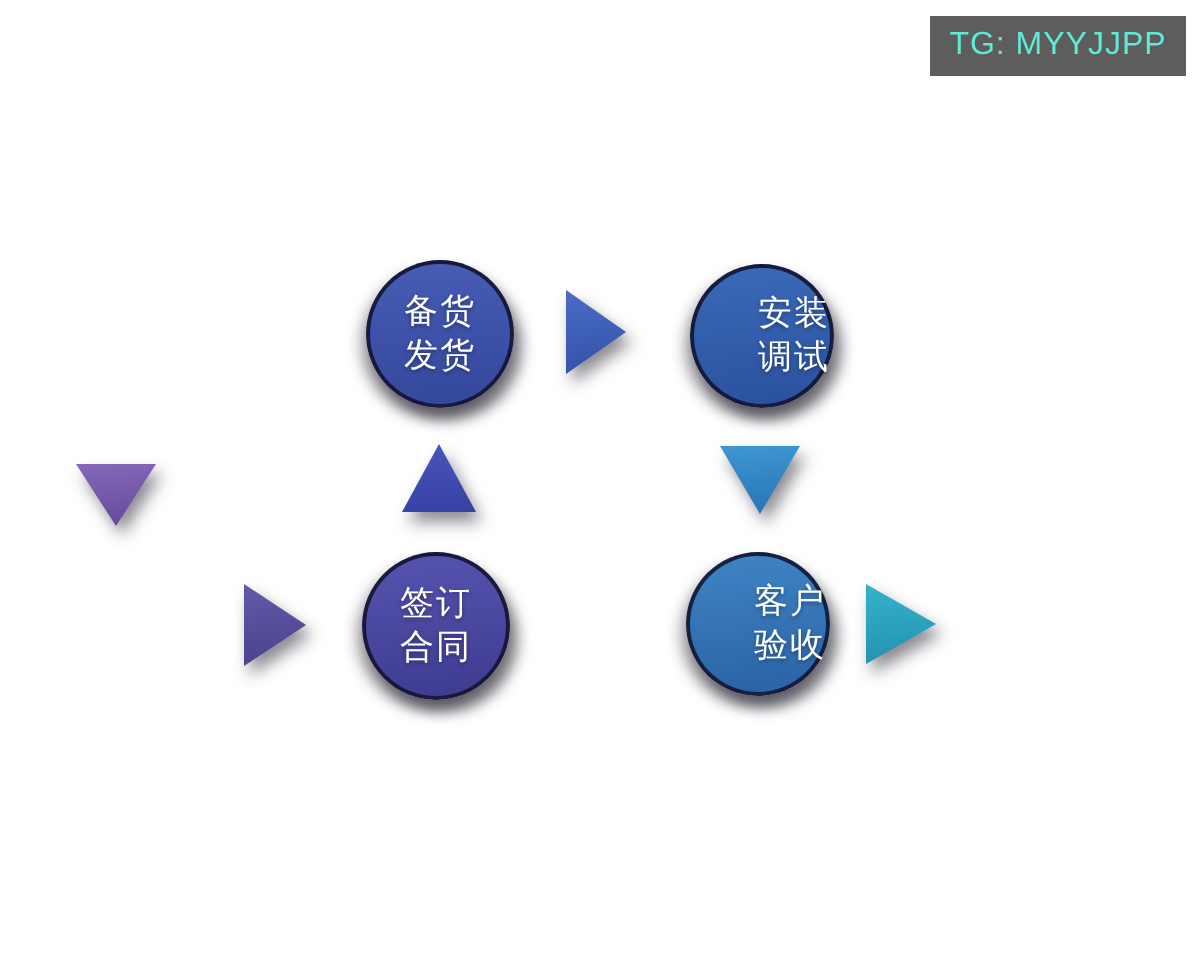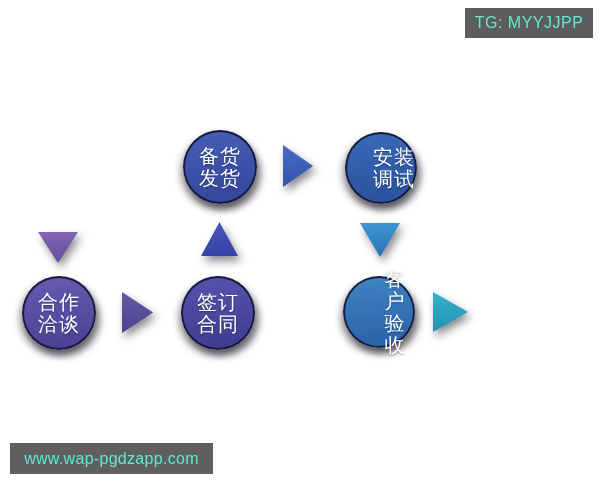--- a/index.html
+++ b/index.html
@@ -43,21 +43,21 @@
     display: flex;
     align-items: center;
     justify-content: center;
     text-align: center;
     color: #ffffff;
     box-shadow: 4px 6px 7px rgba(25, 22, 35, 0.55),
                 -3px 5px 7px rgba(25, 22, 35, 0.38);
   }
   .node .node-label {
     white-space: pre-line;
-    font-size: 20px;
+    font-size: 17px;
     line-height: 22px;
     letter-spacing: 1px;
     text-shadow: 0 1px 2px rgba(0,0,0,0.35);
   }
   .node.large .node-label {
     font-size: 18px;
   }
   .arrow-wrap {
     position: absolute;
     filter: drop-shadow(3px 5px 4px rgba(25, 22, 35, 0.5));
@@ -75,24 +75,20 @@
 
 <div class="canvas">
 
   <div class="badge tg" style="background: rgb(93, 93, 93);">TG: MYYJJPP</div>
 
 
   <div class="arrow-wrap" style="left:38px; top:232px; width:40px; height:31px;">
     <div class="arrow tri-down" style="background: linear-gradient(175deg, rgb(133, 104, 184) 0%, rgb(100, 73, 154) 100%);"></div>
   </div>
 
-  <div class="node" style="left: 22px; top: 276px; width: 74px; height: 74px; background: linear-gradient(175deg, rgb(101, 92, 178) 0%, rgb(74, 64, 148) 100%);">
-    <span class="node-label">合作
-洽谈</span>
-  </div>
 
   <div class="arrow-wrap" style="left:122px; top:292px; width:31px; height:41px;">
     <div class="arrow tri-right" style="background: linear-gradient(175deg, rgb(98, 90, 168) 0%, rgb(74, 66, 142) 100%);"></div>
   </div>
 
   <div class="node" style="left: 181px; top: 276px; width: 74px; height: 74px; background: linear-gradient(175deg, rgb(85, 83, 174) 0%, rgb(62, 60, 144) 100%);">
     <span class="node-label">签订
 合同</span>
   </div>
 
@@ -121,15 +117,14 @@
   <div class="node" style="left: 343px; top: 276px; width: 72px; height: 72px; background: linear-gradient(175deg, rgb(63, 132, 196) 0%, rgb(42, 98, 166) 100%); padding-left: 32px;">
     <span class="node-label">客户
 验收</span>
   </div>
 
   <div class="arrow-wrap" style="left:433px; top:292px; width:35px; height:40px;">
     <div class="arrow tri-right" style="background: linear-gradient(175deg, rgb(53, 178, 204) 0%, rgb(35, 144, 174) 100%);"></div>
   </div>
 
 
-  <div class="badge url" style="background: rgb(95, 95, 95);">www.wap-pgdzapp.com</div>
 
 </div>
 
 </body></html>

